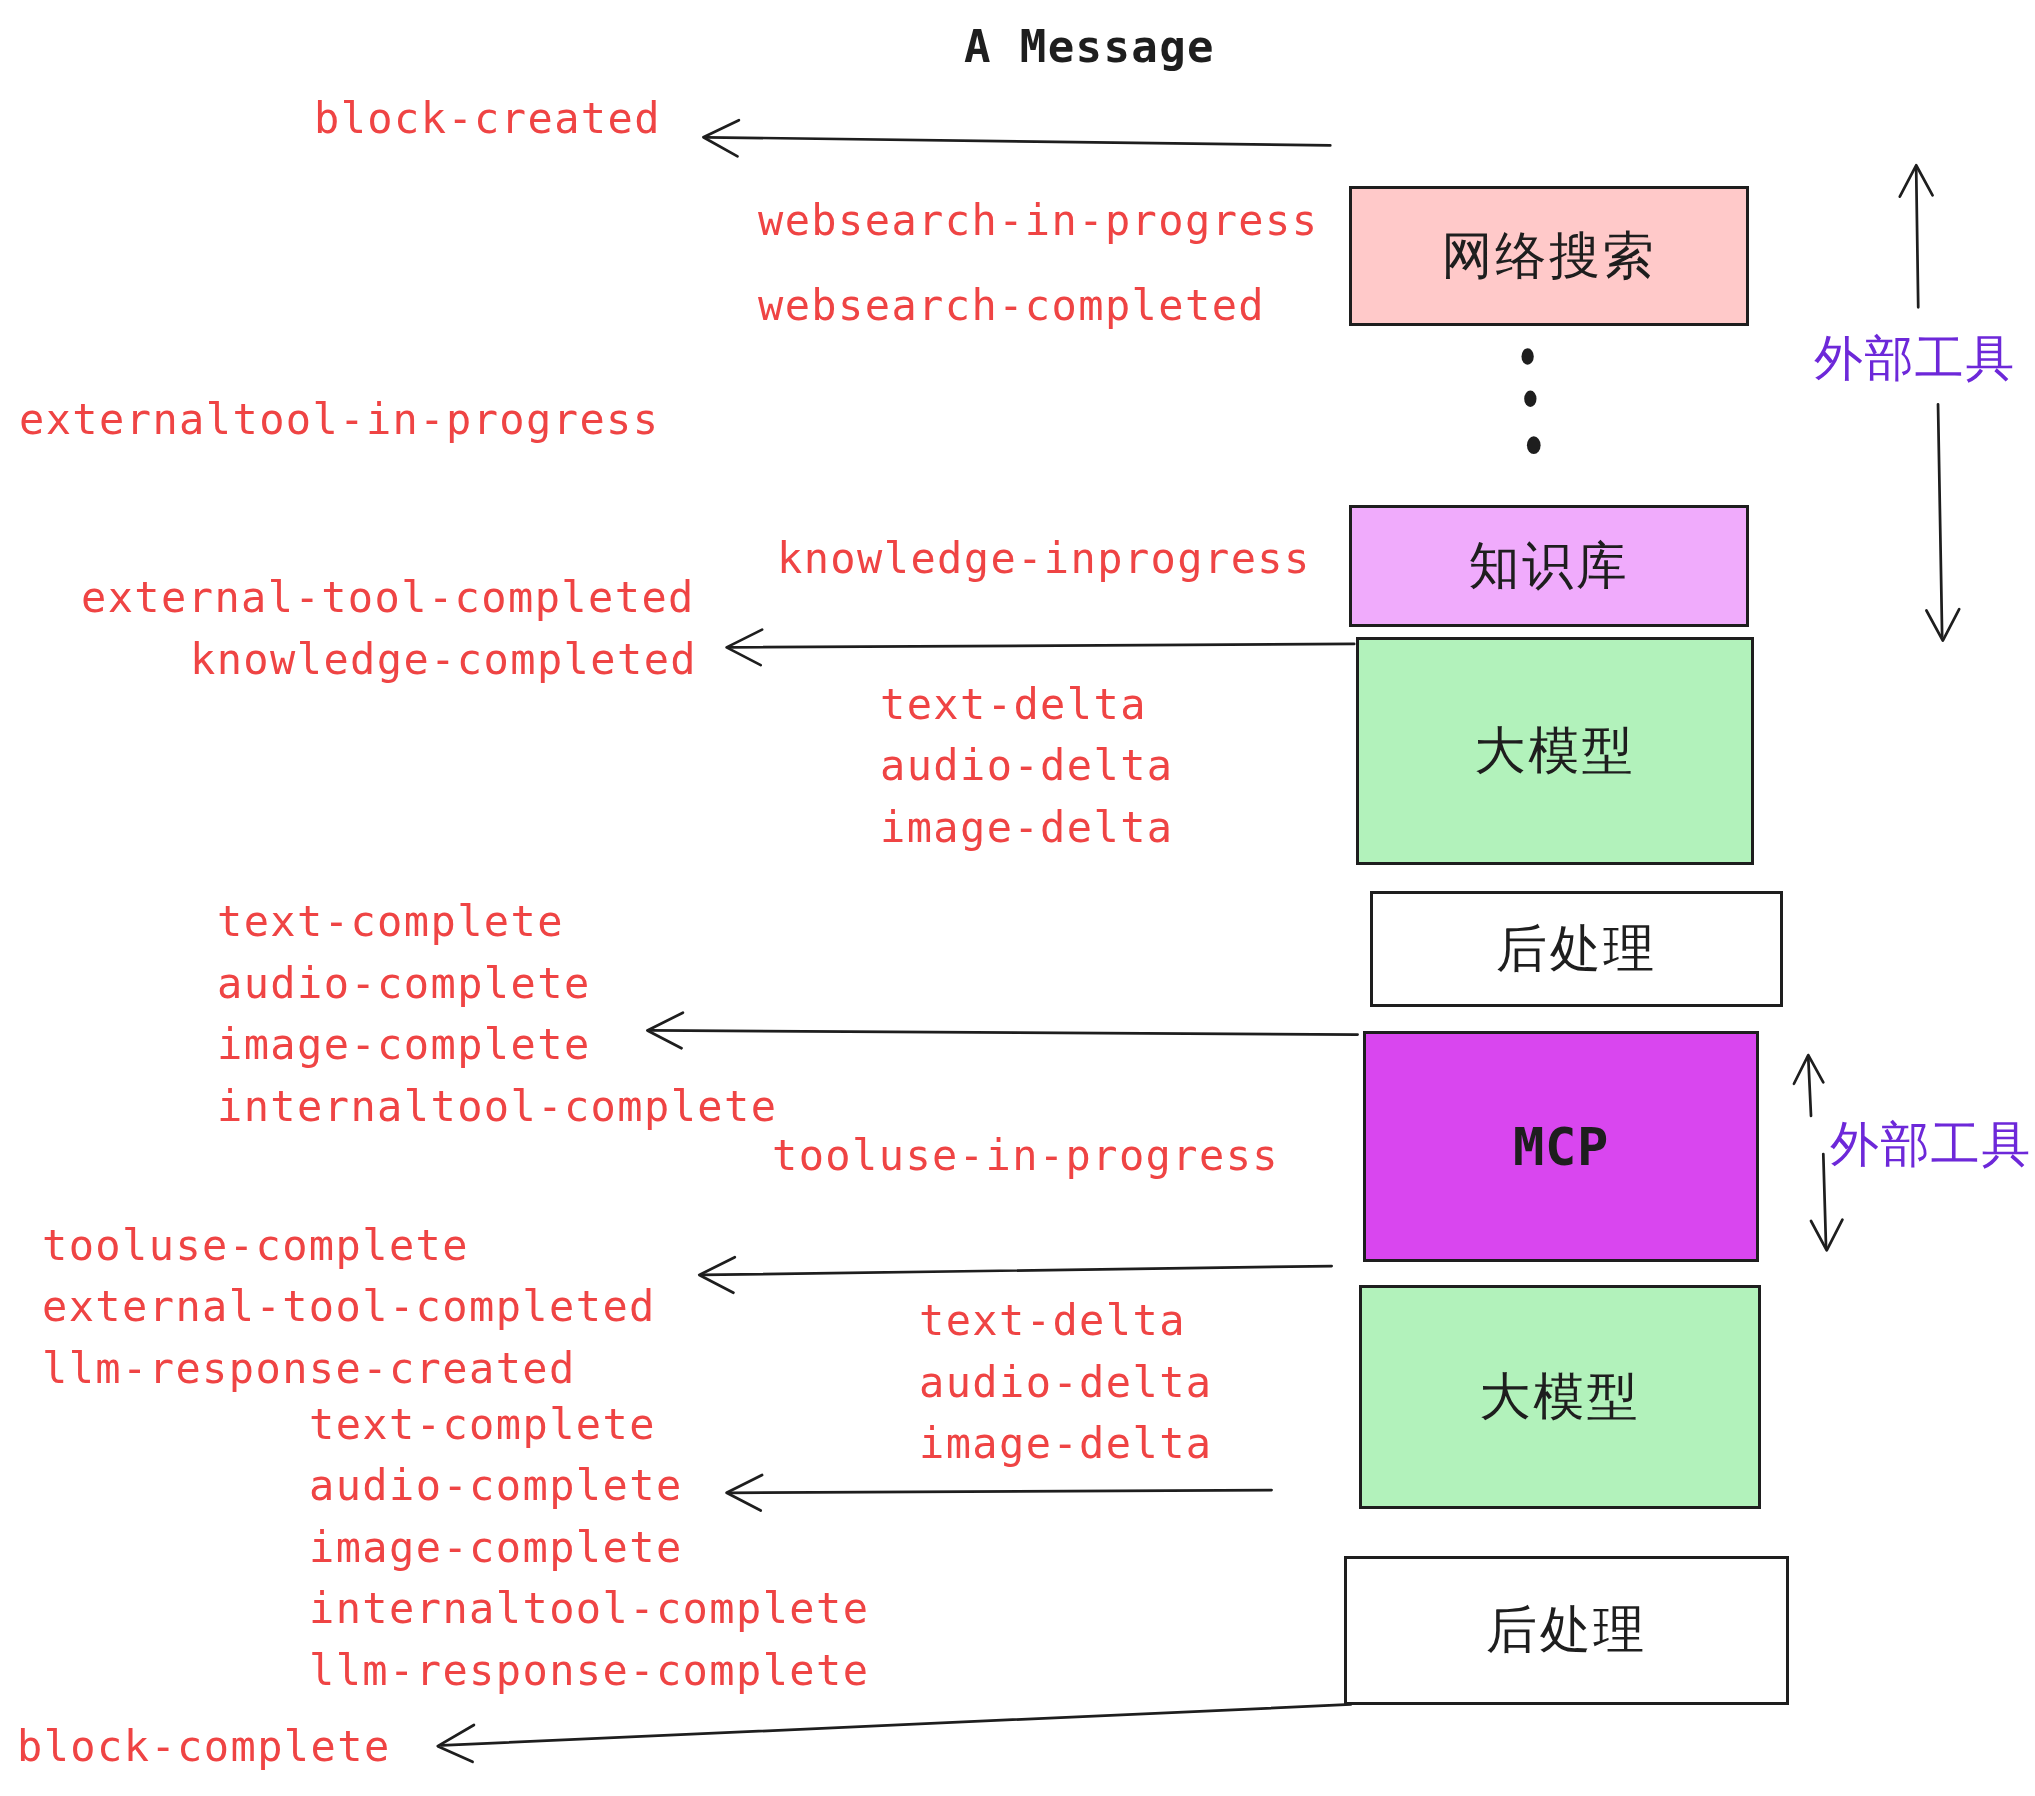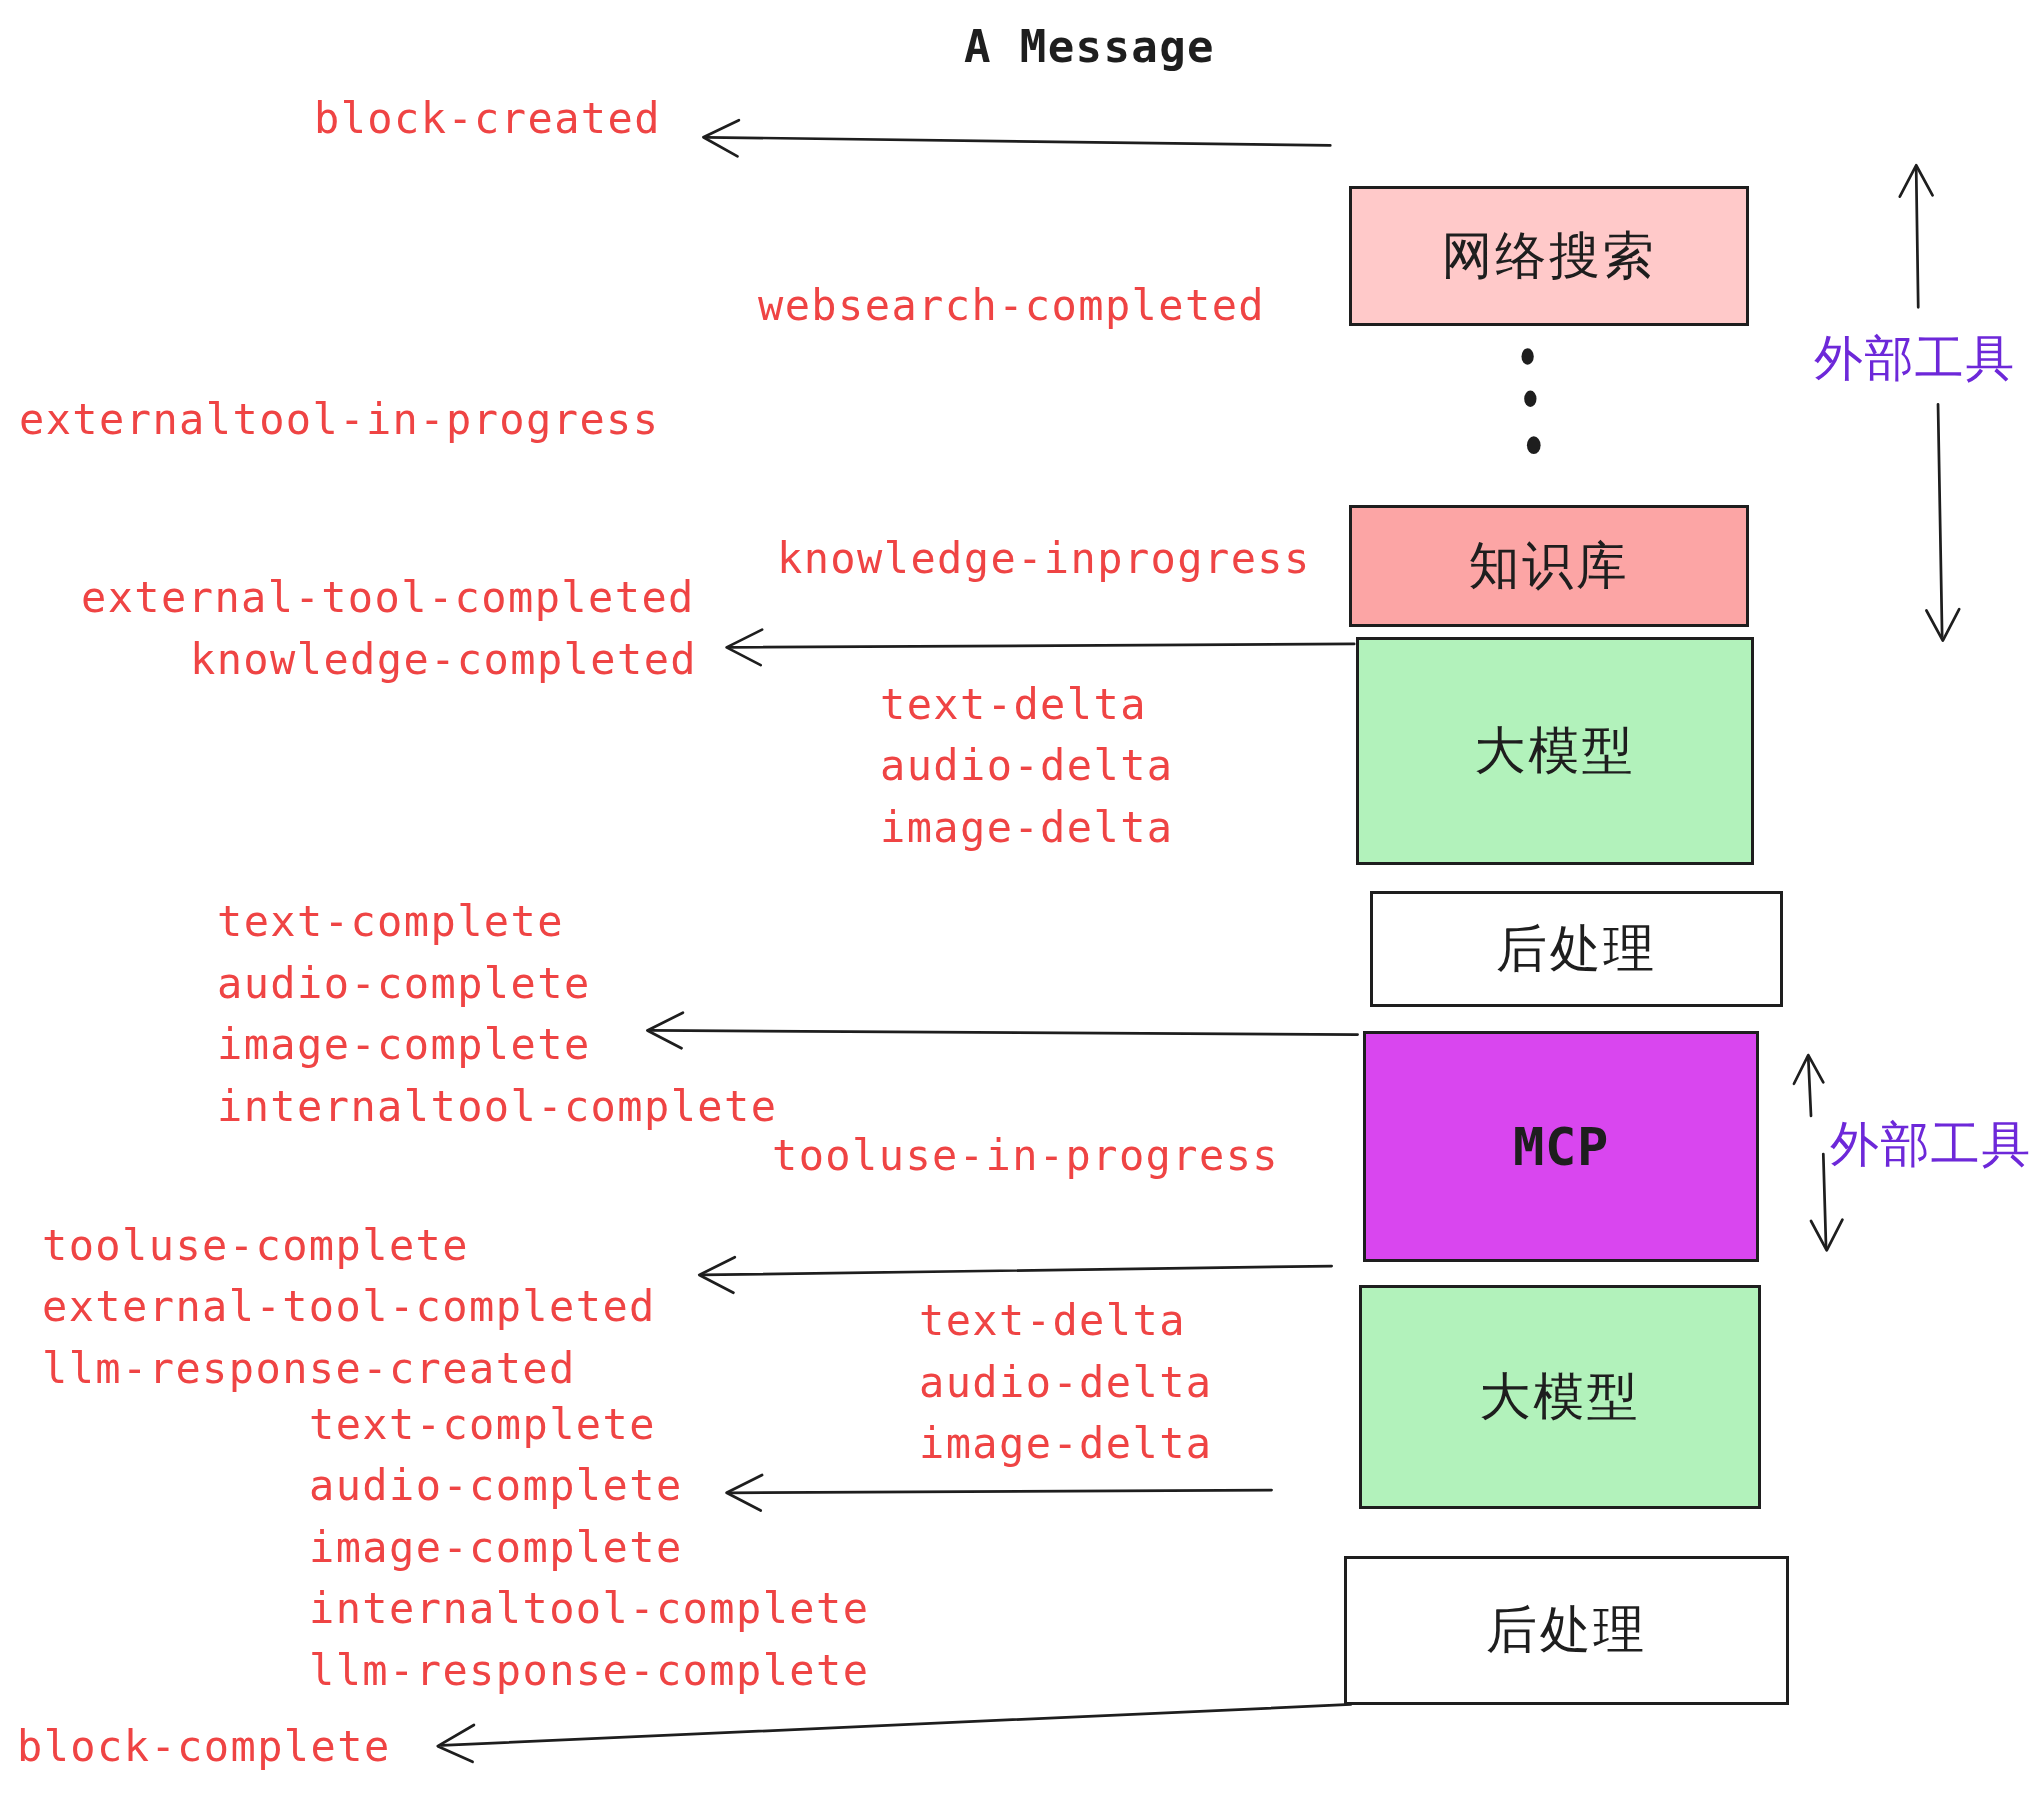--- a/index.html
+++ b/index.html
@@ -98,20 +98,21 @@
     <g>
       <ellipse cx="2237" cy="522" rx="9" ry="12"></ellipse>
       <ellipse cx="2241" cy="584" rx="9" ry="12"></ellipse>
       <ellipse cx="2246" cy="652" rx="10" ry="13"></ellipse>
     </g>
   </svg>
 
   <div class="title">A Message</div>
 
   <div class="ev" style="left:314px;top:97px">block-created</div>
+  <div class="ev" style="left:758px;top:199px">websearch-in-progress</div>
   <div class="ev" style="left:758px;top:284px">websearch-completed</div>
   <div class="ev" style="left:777px;top:537px">knowledge-inprogress</div>
   <div class="ev" style="left:19px;top:398px">externaltool-in-progress</div>
   <div class="ev" style="left:81px;top:576px">external-tool-completed</div>
   <div class="ev" style="left:190px;top:638px">knowledge-completed</div>
   <div class="ev" style="left:880px;top:683px">text-delta</div>
   <div class="ev" style="left:880px;top:744px">audio-delta</div>
   <div class="ev" style="left:880px;top:806px">image-delta</div>
   <div class="ev" style="left:217px;top:900px">text-complete</div>
   <div class="ev" style="left:217px;top:962px">audio-complete</div>
@@ -127,21 +128,21 @@
   <div class="ev" style="left:919px;top:1361px">audio-delta</div>
   <div class="ev" style="left:919px;top:1422px">image-delta</div>
   <div class="ev" style="left:309px;top:1526px">image-complete</div>
   <div class="ev" style="left:309px;top:1587px">internaltool-complete</div>
   <div class="ev" style="left:309px;top:1649px">llm-response-complete</div>
   <div class="ev" style="left:17px;top:1725px">block-complete</div>
 
   <div class="box" style="left: 1349px; top: 186px; width: 400px; height: 140px; background-color: rgb(255, 201, 201);">
     <span class="lbl">网络搜索</span>
   </div>
-  <div class="box" style="left: 1349px; top: 505px; width: 400px; height: 122px; background-color: #fca5a5;">
+  <div class="box" style="left: 1349px; top: 505px; width: 400px; height: 122px; background-color: #f0abfc;">
     <span class="lbl">知识库</span>
   </div>
   <div class="box" style="left: 1356px; top: 637px; width: 398px; height: 228px; background-color: rgb(178, 242, 187);">
     <span class="lbl">大模型</span>
   </div>
   <div class="box" style="left: 1370px; top: 891px; width: 413px; height: 116px; background-color: rgb(255, 255, 255);">
     <span class="lbl">后处理</span>
   </div>
   <div class="box mcp-box" style="left: 1363px; top: 1031px; width: 396px; height: 231px; background-color: #d946ef;">
     <span class="lbl">MCP</span>

